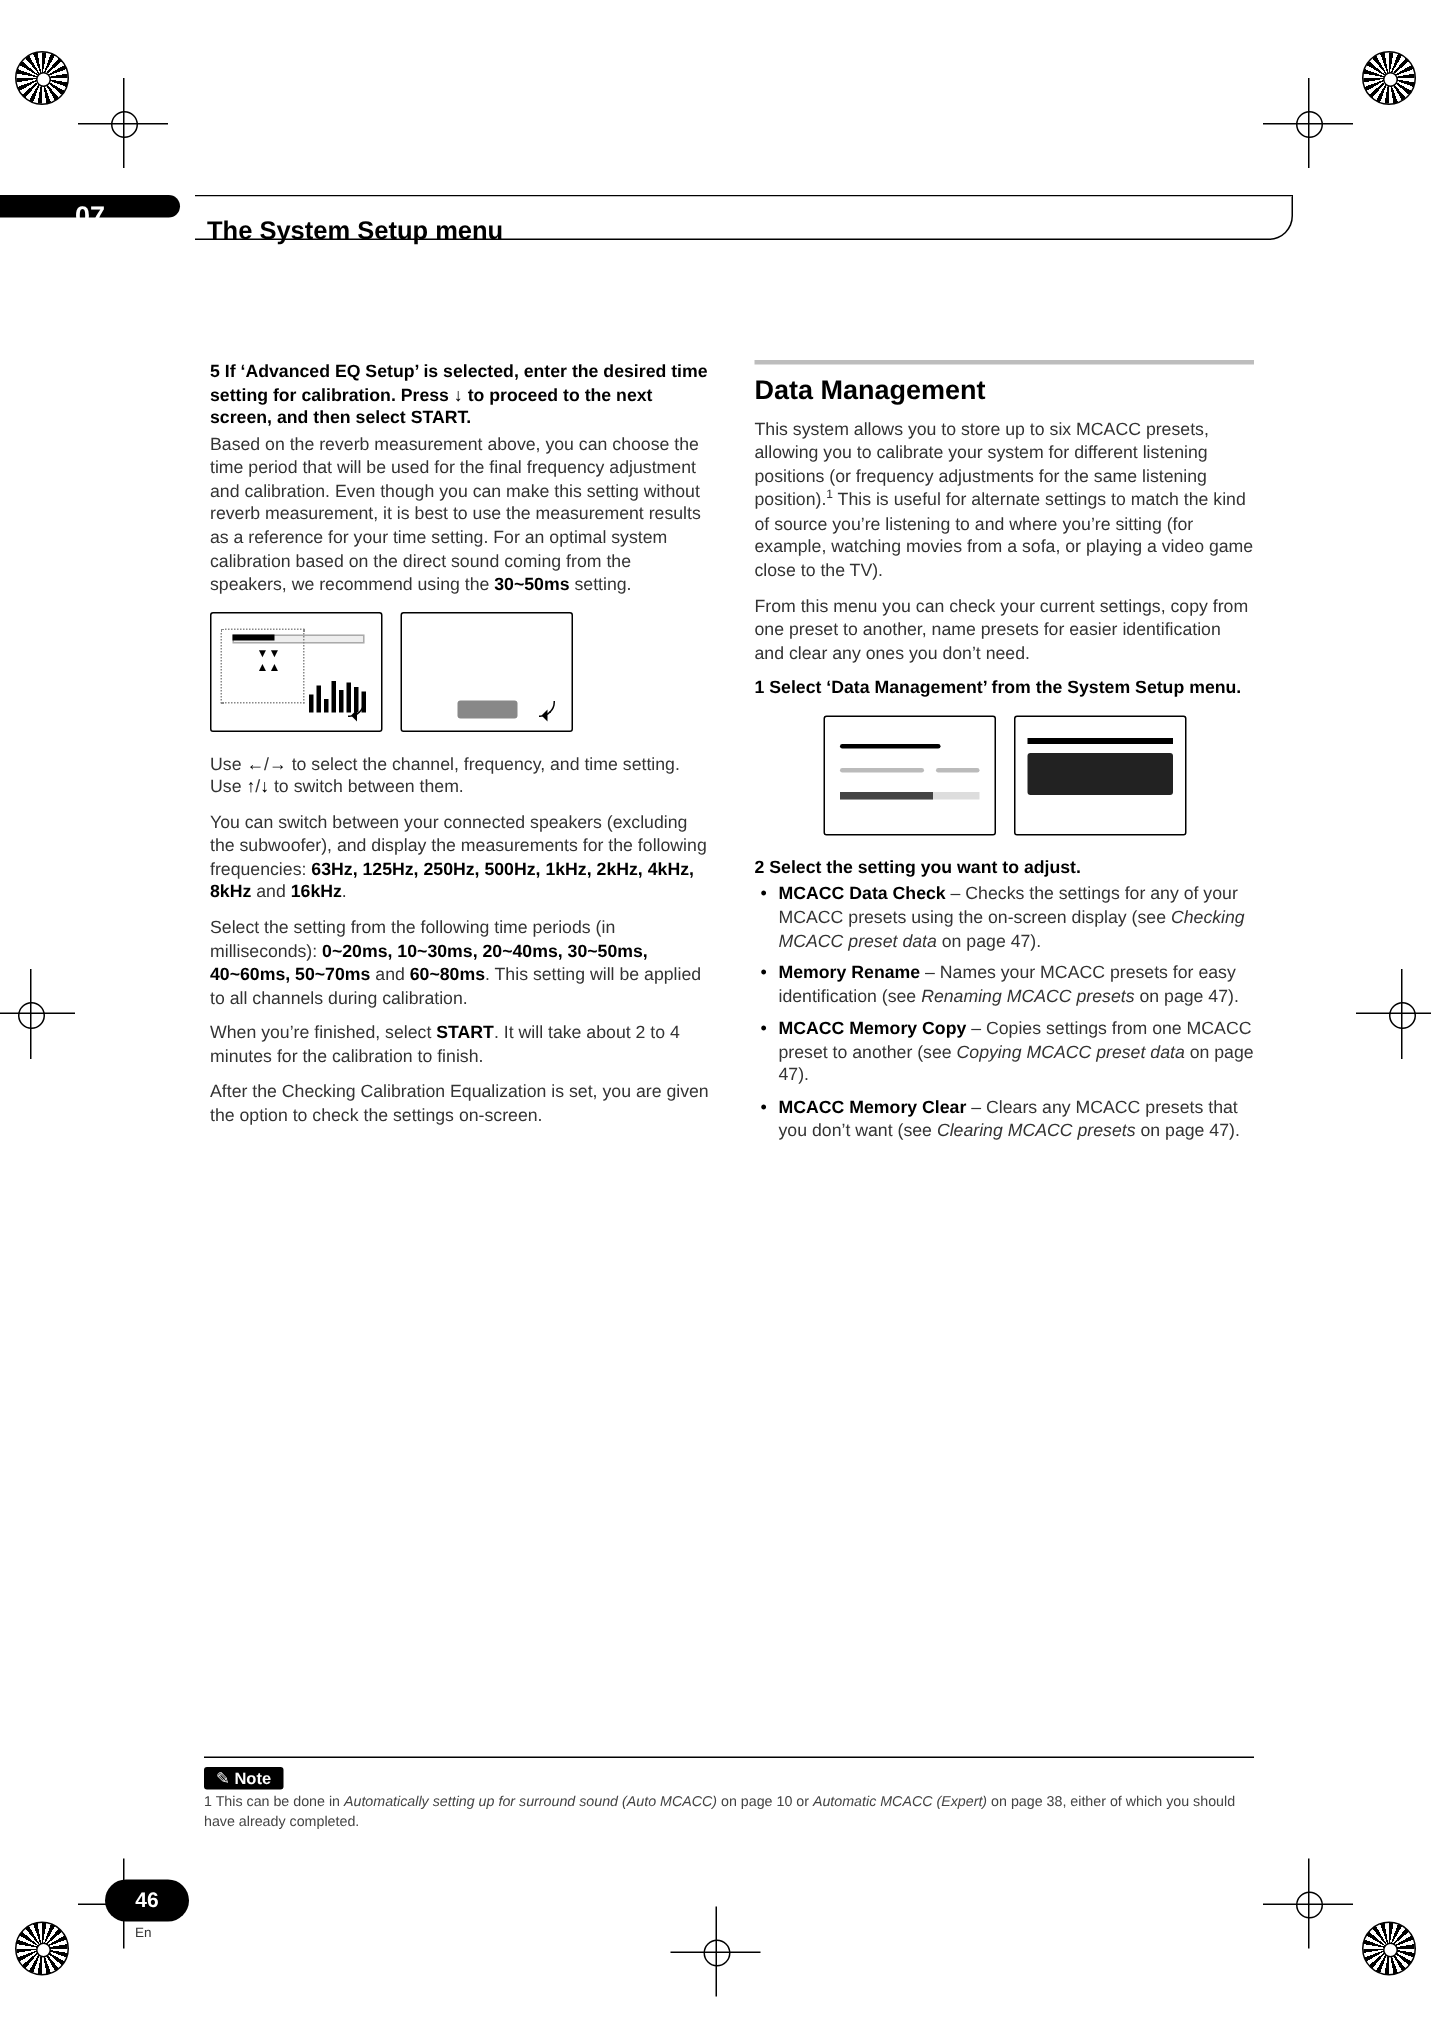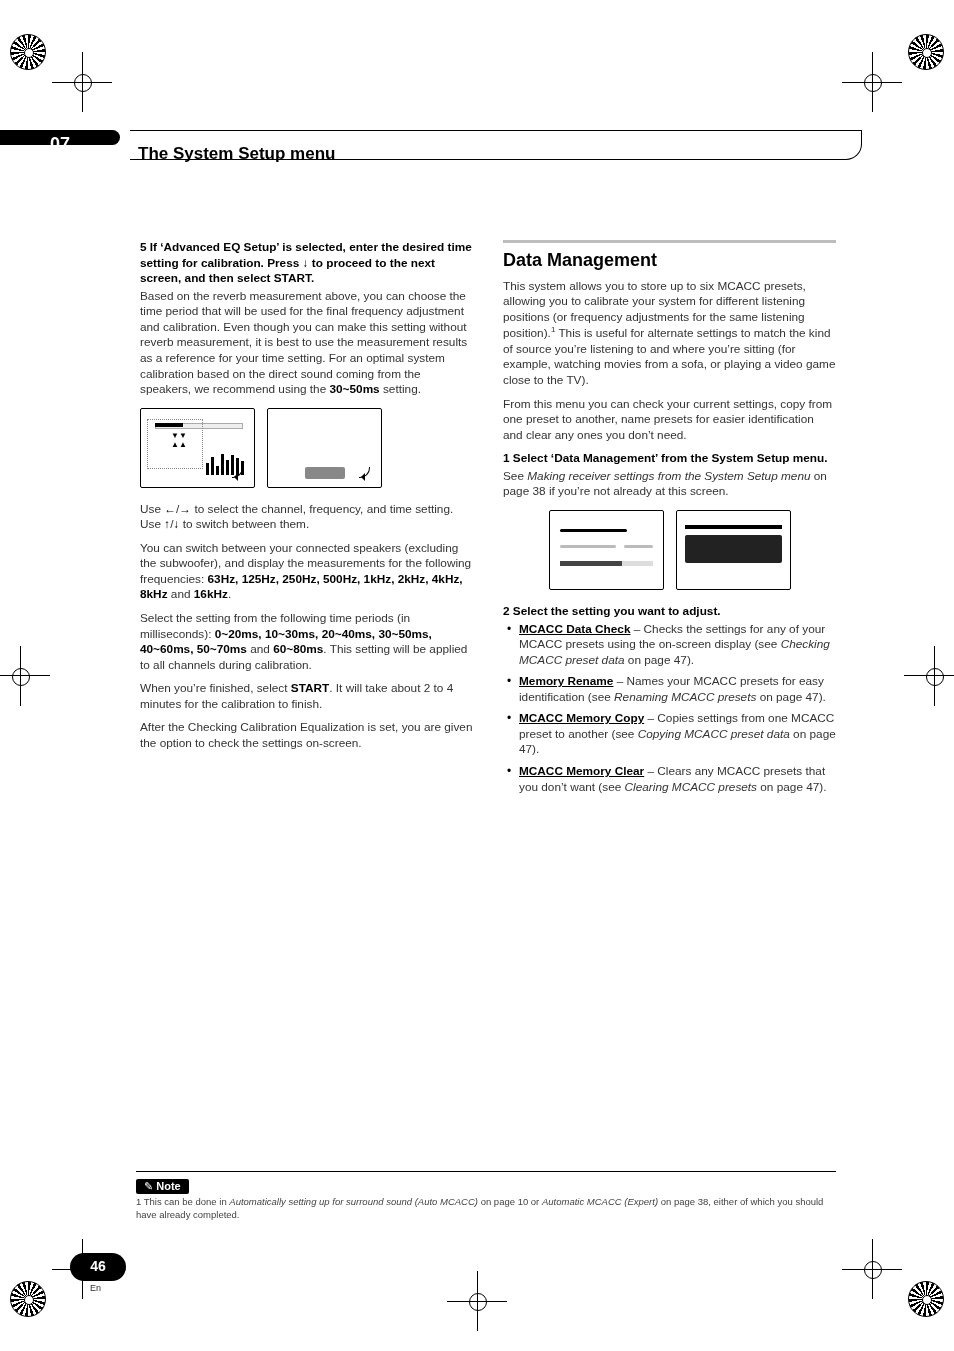--- a/index.html
+++ b/index.html
@@ -273,21 +273,21 @@
     padding-left:16px;
     margin-bottom:6px;
   }
   ul.bullets li::before{
     content:"•";
     position:absolute;
     left:4px; top:0;
     color:#000;
     font-size:12px;
   }
-  .bullet-head { font-weight:bold; color:#000;text-decoration:underline; }
+  .bullet-head { font-weight:bold; color:#000; }
 
   
   .note-bar {
     position:absolute;
     left:136px; right:118px;
     bottom:130px;
   }
   .note-bar hr {
     border:0;
     border-top:1.5px solid #000;
@@ -465,23 +465,20 @@
 
     <div class="col">
       <hr class="gray-rule">
       <h2 class="section-title">Data Management</h2>
       <p class="para">
         <span>This system allows you to store up to six MCACC presets, allowing you to calibrate your system for different listening positions (or frequency adjustments for the same listening position).</span><span class="sup">1</span><span> This is useful for alternate settings to match the kind of source you’re listening to and where you’re sitting (for example, watching movies from a sofa, or playing a video game close to the TV).</span>
       </p>
       <p class="para">From this menu you can check your current settings, copy from one preset to another, name presets for easier identification and clear any ones you don’t need.</p>
 
       <p class="step-head">1    Select ‘Data Management’ from the System Setup menu.</p>
-      <p class="para">
-        <span>See </span><span class="italic">Making receiver settings from the System Setup menu</span><span> on page 38 if you’re not already at this screen.</span>
-      </p>
 
       <div class="thumbs" style="justify-content:center;">
         <div class="thumb-b">
           <div class="line l1"></div>
           <div class="line l2"></div>
           <div class="line l3"></div>
           <div class="bar"></div>
           <div class="hl"></div>
           <div class="return-icon" style="position:absolute;bottom:6px;right:8px;width:14px;height:14px;"></div>
         </div>

